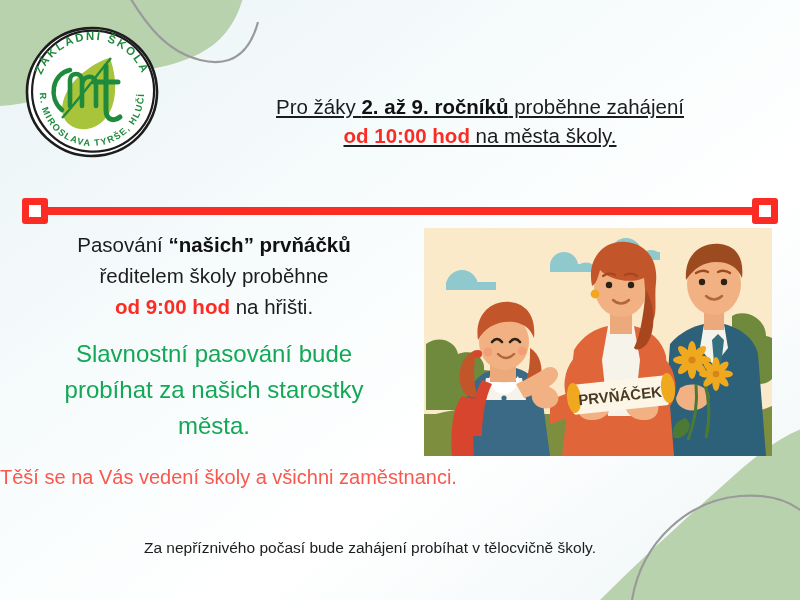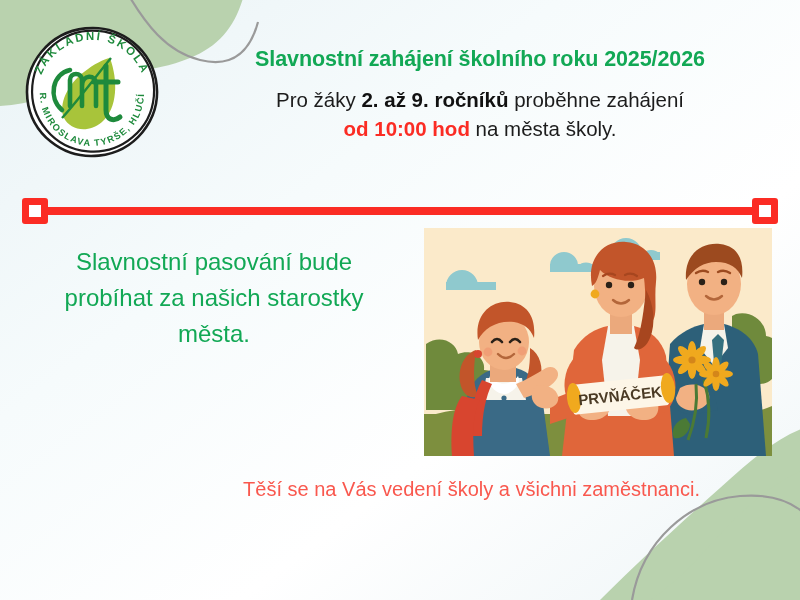--- a/index.html
+++ b/index.html
@@ -18,21 +18,21 @@
   .logo{position:absolute;left:18px;top:18px;width:148px;height:148px;}
   
   .header{
     position:absolute;left:175px;top:44px;width:610px;text-align:center;
   }
   .title{
     font-size:21.5px;font-weight:bold;line-height:1.42;
     letter-spacing:-.1px;
   }
   .subtitle{
-    margin-top:10px;font-size:20.5px;line-height:1.45;color:#1c1c1c;
+    margin-top:17px;font-size:20.5px;line-height:1.45;color:#1c1c1c;text-decoration:underline;
   }
   .subtitle b{font-weight:bold;color:#111;}
   
   .divider{position:absolute;left:22px;top:198px;width:756px;height:26px;}
   .divider .bar{
     position:absolute;left:10px;top:9px;width:736px;height:8px;
   }
   .divider .cap{
     position:absolute;top:0;width:26px;height:26px;box-sizing:border-box;
     border-style:solid;border-width:7px;border-radius:3px;background:#ffffff;
@@ -47,22 +47,22 @@
   .p-dark b{font-weight:bold;color:#111;}
   .p-green{margin-top:14px;font-size:24px;line-height:1.5;}
   
   .illo{
     position:absolute;left:424px;top:228px;width:348px;height:228px;
     overflow:hidden;background:#fbeaca;
   }
   .illo svg{display:block;}
   
   .foot1{
-    position:absolute;left:0;top:476px;width:670px;text-align:right;
-    font-size:20px;line-height:1.3;padding-left:30px;
+    position:absolute;left:0;top:464px;width:670px;text-align:left;
+    font-size:20px;line-height:1.3;
   }
   .foot2{
     position:absolute;left:0;top:538px;width:740px;text-align:center;
     font-size:15.5px;line-height:1.3;color:#1c1c1c;
   }
 </style>
 </head>
 <body>
 
 <div class="poster">
@@ -117,35 +117,40 @@
     <text font-family="Liberation Sans, sans-serif" font-size="11.4" font-weight="bold" fill="#1e8a3c" letter-spacing="2.1">
       <textPath href="#arcTop" startOffset="50%" text-anchor="middle">ZÁKLADNÍ ŠKOLA</textPath>
     </text>
     <text font-family="Liberation Sans, sans-serif" font-size="9.2" font-weight="bold" fill="#1e8a3c" letter-spacing="1.35">
       <textPath href="#arcBot" startOffset="50%" text-anchor="middle">DR. MIROSLAVA TYRŠE, HLUČÍN</textPath>
     </text>
   </svg>
 
   <div class="header">
     <div class="title" style="color:#12a855;">
-      <span>Slavnostní zahájení školního roku 2025/2026</span><br>
+      <br>
     </div>
     <div class="subtitle">
       <span>Pro žáky </span><b>2. až 9. ročníků</b><span> proběhne zahájení</span><br>
       <b style="color:#fb2c24;">od 10:00 hod</b><span> na města školy.</span>
     </div>
   </div>
 
   <div class="divider">
     <div class="bar" style="background:#fb2c24;"></div>
     <div class="cap left" style="border-color:#fb2c24;"></div>
     <div class="cap right" style="border-color:#fb2c24;"></div>
   </div>
 
   <div class="leftcol">
+    <div class="p-dark">
+      <span>Pasování </span><b>“našich” prvňáčků</b><br>
+      <span>ředitelem školy proběhne</span><br>
+      <b style="color:#fb2c24;">od 9:00 hod</b><span> na hřišti.</span>
+    </div>
     <div class="p-green" style="color:#12a855;">
       <span>Slavnostní pasování bude</span><br>
       <span>probíhat za našich starostky</span><br>
       <span>města.</span>
     </div>
   </div>
 
   <div class="illo">
     <svg width="348" height="228" viewBox="0 0 348 228">
 
@@ -277,14 +282,17 @@
 
         <path fill="#f2b183" d="M 100 170 c 12 -4 26 -10 32 -18 c 6 -8 -2 -16 -10 -12 c -10 6 -20 12 -30 16 Z"></path>
         <path fill="#f2b183" d="M 112 158 c 10 -2 20 2 22 10 c 2 8 -6 14 -16 12 c -10 -2 -14 -14 -6 -22 Z"></path>
       </g>
     </svg>
   </div>
 
   <div class="foot1" style="color:#f9584e;">
     <span>Těší se na Vás vedení školy a všichni zaměstnanci.</span>
   </div>
+  <div class="foot2">
+    <span>Za nepříznivého počasí bude zahájení probíhat v tělocvičně školy.</span>
+  </div>
 
 </div>
 
 </body></html>

